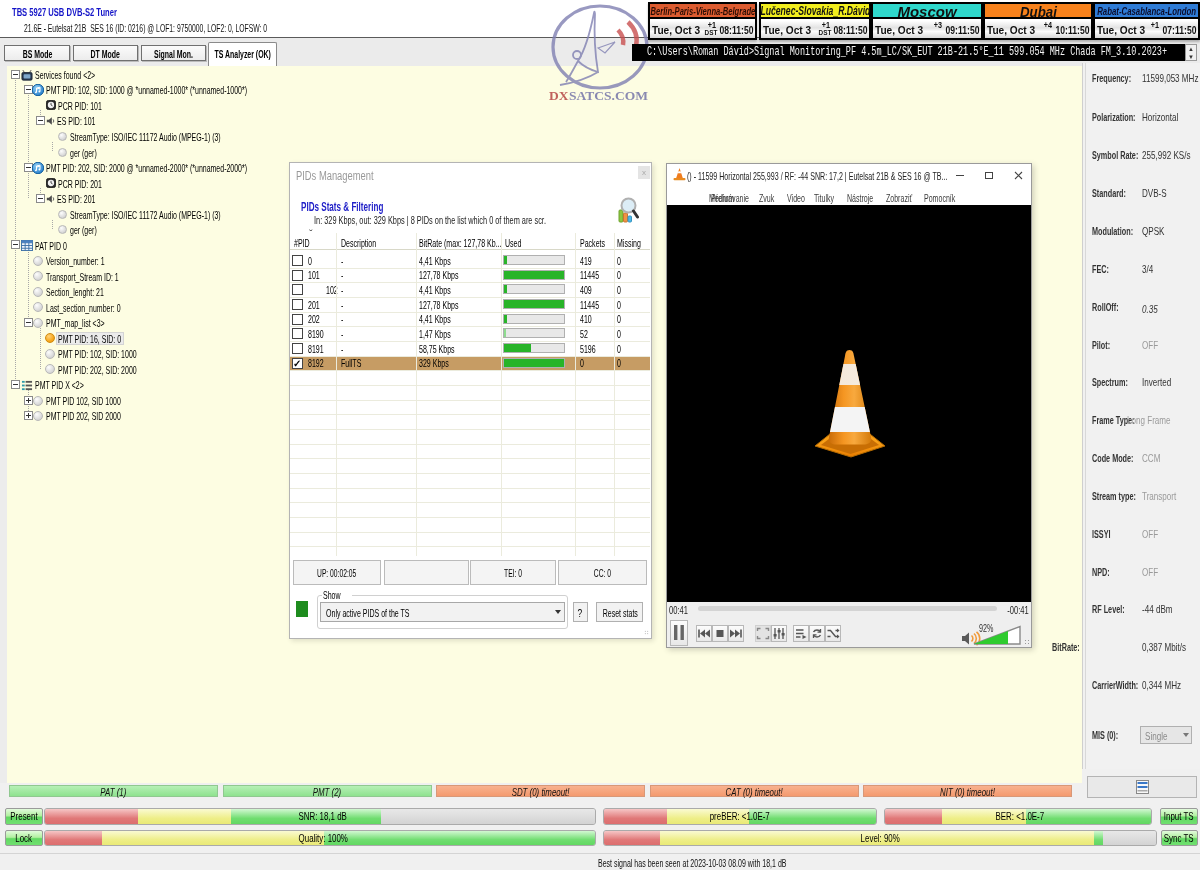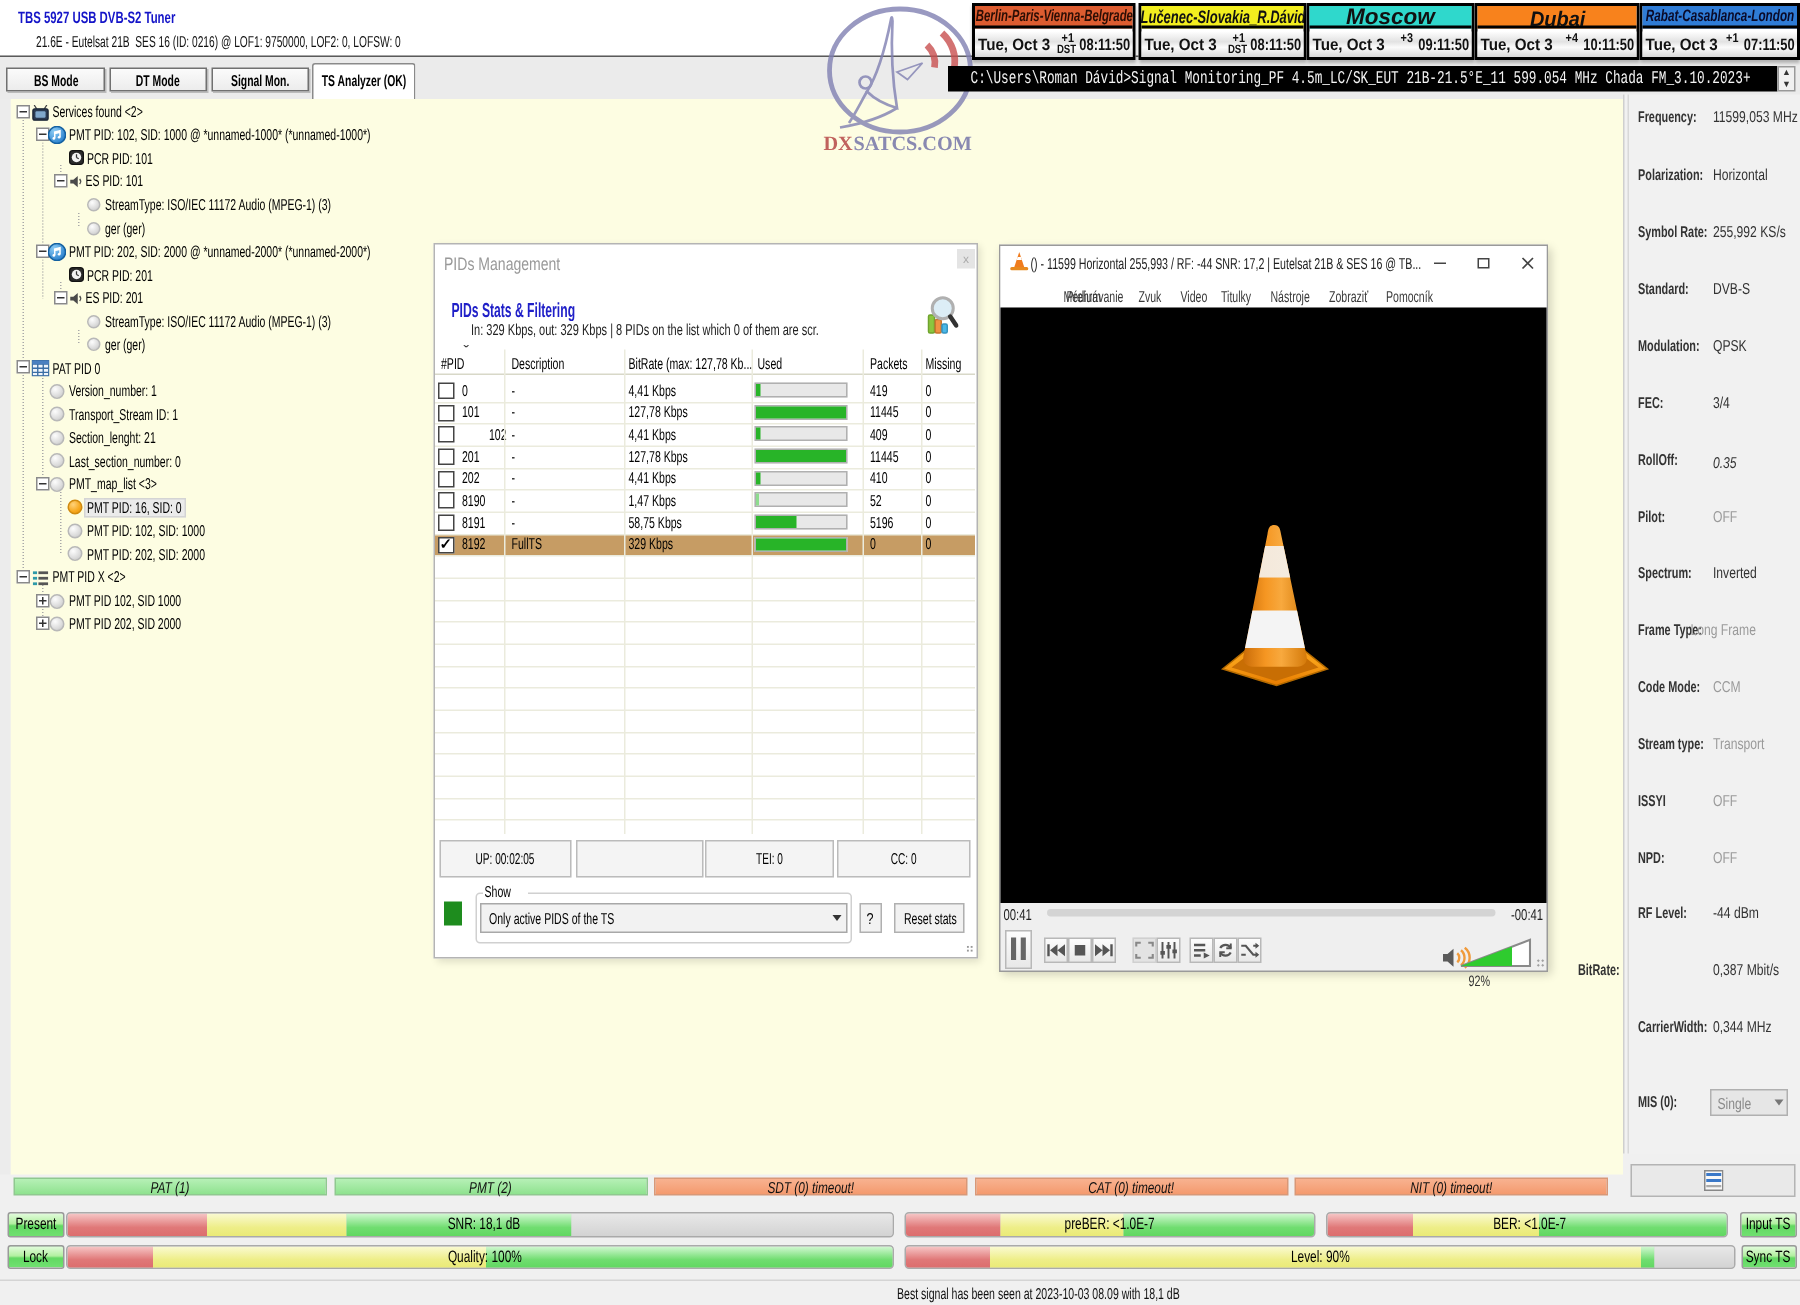--- a/index.html
+++ b/index.html
@@ -422,21 +422,21 @@
       <path d="M3.5 11 V7.8 H6.5" stroke="#555" fill="none" stroke-width="1.3"></path>
     </svg></div>
 <div class="abs" style="left:825px;top:625px;width:16px;height:17px;border:1px solid #b8b8b8;background:linear-gradient(#fcfcfc,#e8e8e8);"><svg width="14" height="15" viewBox="0 0 14 13">
       <path d="M1.5 3.5 H4.5 L9.5 9.5 H12.5 M1.5 9.5 H4.5 M9.5 3.5 H12.5" stroke="#555" fill="none" stroke-width="1.4"></path>
       <path d="M11 1.5 L13.5 3.5 L11 5.5 Z M11 7.5 L13.5 9.5 L11 11.5 Z" fill="#555"></path>
     </svg></div>
 <svg class="abs" style="left:961px;top:631px" width="20" height="15" viewBox="0 0 20 15">
 <path d="M1 5 H4 L8 1.5 V13.5 L4 10 H1 Z" fill="#5a5a5a"></path>
 <path d="M10.5 4.5 A4 4 0 0 1 10.5 10.5 M13 2.5 A6.5 6.5 0 0 1 13 12.5 M15.5 0.8 A8.5 8.5 0 0 1 15.5 14.2" stroke="#f09b3c" fill="none" stroke-width="1.6"></path>
   </svg>
-<div class="abs" style="left:978.5px;top:649px;white-space:nowrap;font-size:0;line-height:0;"><span style="display:inline-block;white-space:pre;transform:scaleX(0.72);transform-origin:left center;font-family:'Liberation Sans',sans-serif;font-size:10px;line-height:11.5px;color:#333;">92%</span></div>
+<div class="abs" style="left:978.5px;top:623px;white-space:nowrap;font-size:0;line-height:0;"><span style="display:inline-block;white-space:pre;transform:scaleX(0.72);transform-origin:left center;font-family:'Liberation Sans',sans-serif;font-size:10px;line-height:11.5px;color:#333;">92%</span></div>
 <svg class="abs" style="left:973px;top:625px" width="48" height="20" viewBox="0 0 48 20">
 <defs>
       <clipPath id="volc">
         <path d="M1 19 L47 19 L47 1.5 Z"></path>
       </clipPath>
     </defs>
 <path d="M1 19 L47 19 L47 1.5 Z" fill="#fff" stroke="#8a8a8a" stroke-width="1.4"></path>
 <rect x="0" y="0" width="35" height="20" fill="#2fcb2f" clip-path="url(#volc)"></rect>
 </svg>
 <div class="abs" style="left:1024px;top:639px;width:6px;height:6px;background-image:radial-gradient(circle,#999 35%,transparent 40%);background-size:3px 3px"></div>

